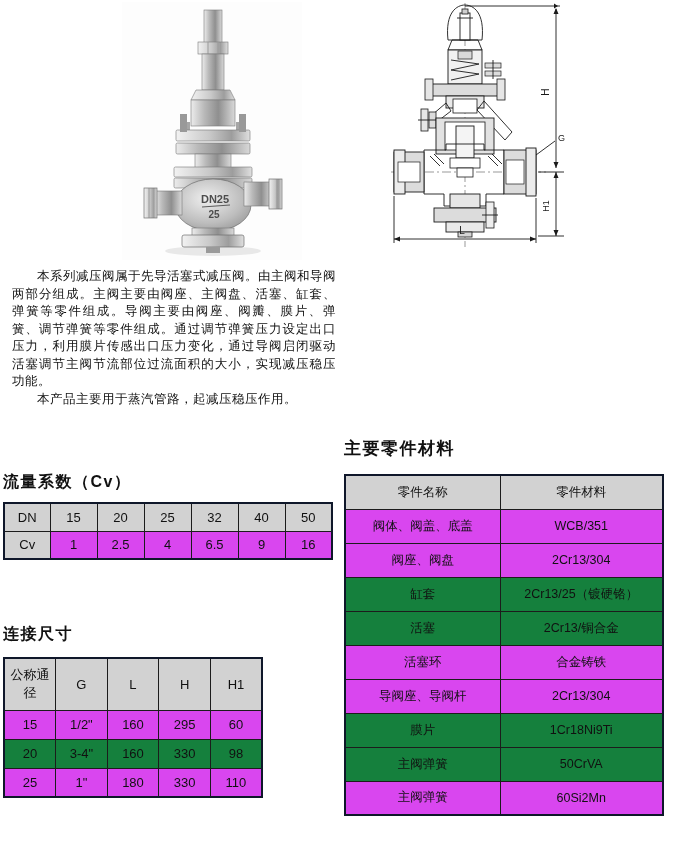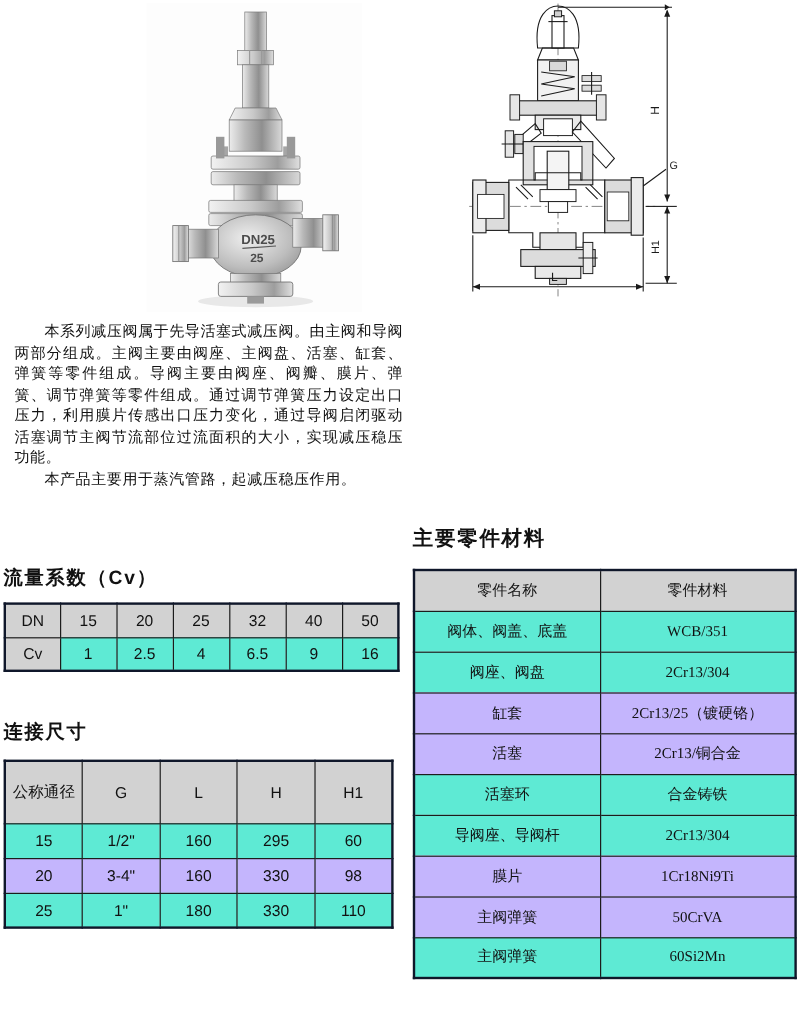--- a/index.html
+++ b/index.html
@@ -19,35 +19,35 @@
 
   .intro p {
     font-size:12.5px; line-height:17.5px; text-indent:2em;
     text-align:justify; letter-spacing:0.5px; color:#111;
   }
 
   table { border-collapse:collapse; width:100%; table-layout:fixed;
           border:2px solid #0f172a; }
   th, td {
     border:1.5px solid #1c1c1c; text-align:center; vertical-align:middle;
-    font-size:13px; font-weight:normal; color:#111; background:#5eead4;
+    font-size:13px; font-weight:normal; color:#111; background:#d946ef;
   }
   .gray  { background:#d2d2d2; }
-  .lgray { background:#c4b5fd; }
+  .lgray { background:#15803d; }
 
   #flow-section      { left:3px;   top:472px; width:330px; }
   #flow-section h2   { margin-bottom:9px; }
   #flow-section td, #flow-section th { height:28px; }
 
-  #dims-section      { left:3px;   top:600px; width:325px; }
+  #dims-section      { left:3px;   top:624px; width:260px; }
   #dims-section h2   { margin-bottom:12px; }
   #dims-section th   { height:52px; }
   #dims-section td   { height:29px; }
 
-  #materials-section { left:344px; top:437px; width:320px;font-family:Liberation Serif, serif; }
+  #materials-section { left:344px; top:437px; width:320px; }
   #materials-section h2 { margin-bottom:14px; }
   #materials-section th, #materials-section td { height:34px; font-size:12.5px; }
 
   #intro-section { left:12px; top:268px; width:324px; }
   #intro-section h2 { margin-bottom:12px; }
 
   #photo-box   { left:122px; top:2px;  width:180px; height:258px; }
   #drawing-box { left:388px; top:0px;  width:288px; height:252px; }
   svg { display:block; }
   .dwg-line { stroke:#1a1a1a; stroke-width:0.9; fill:none; }

